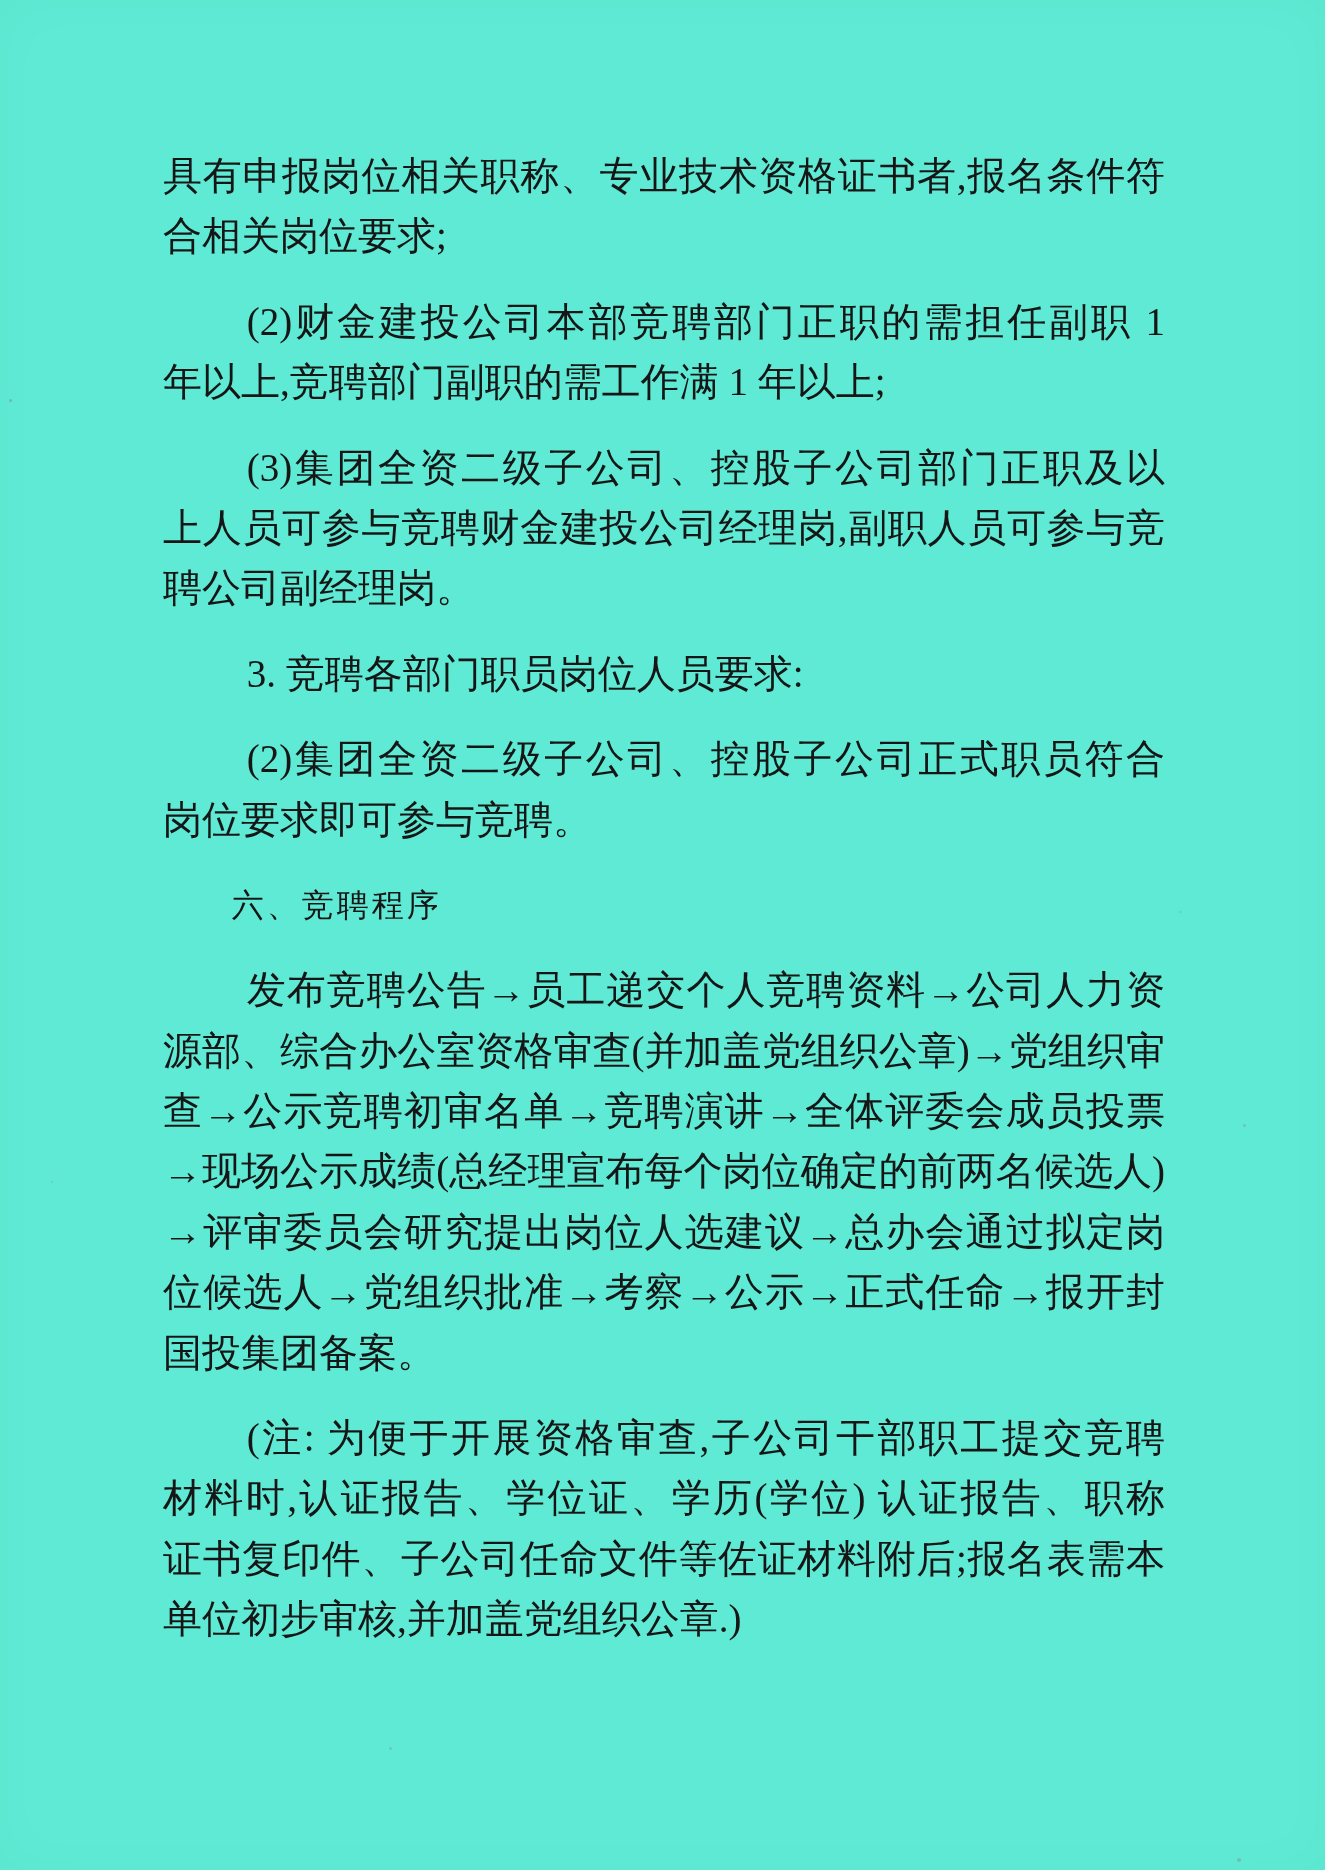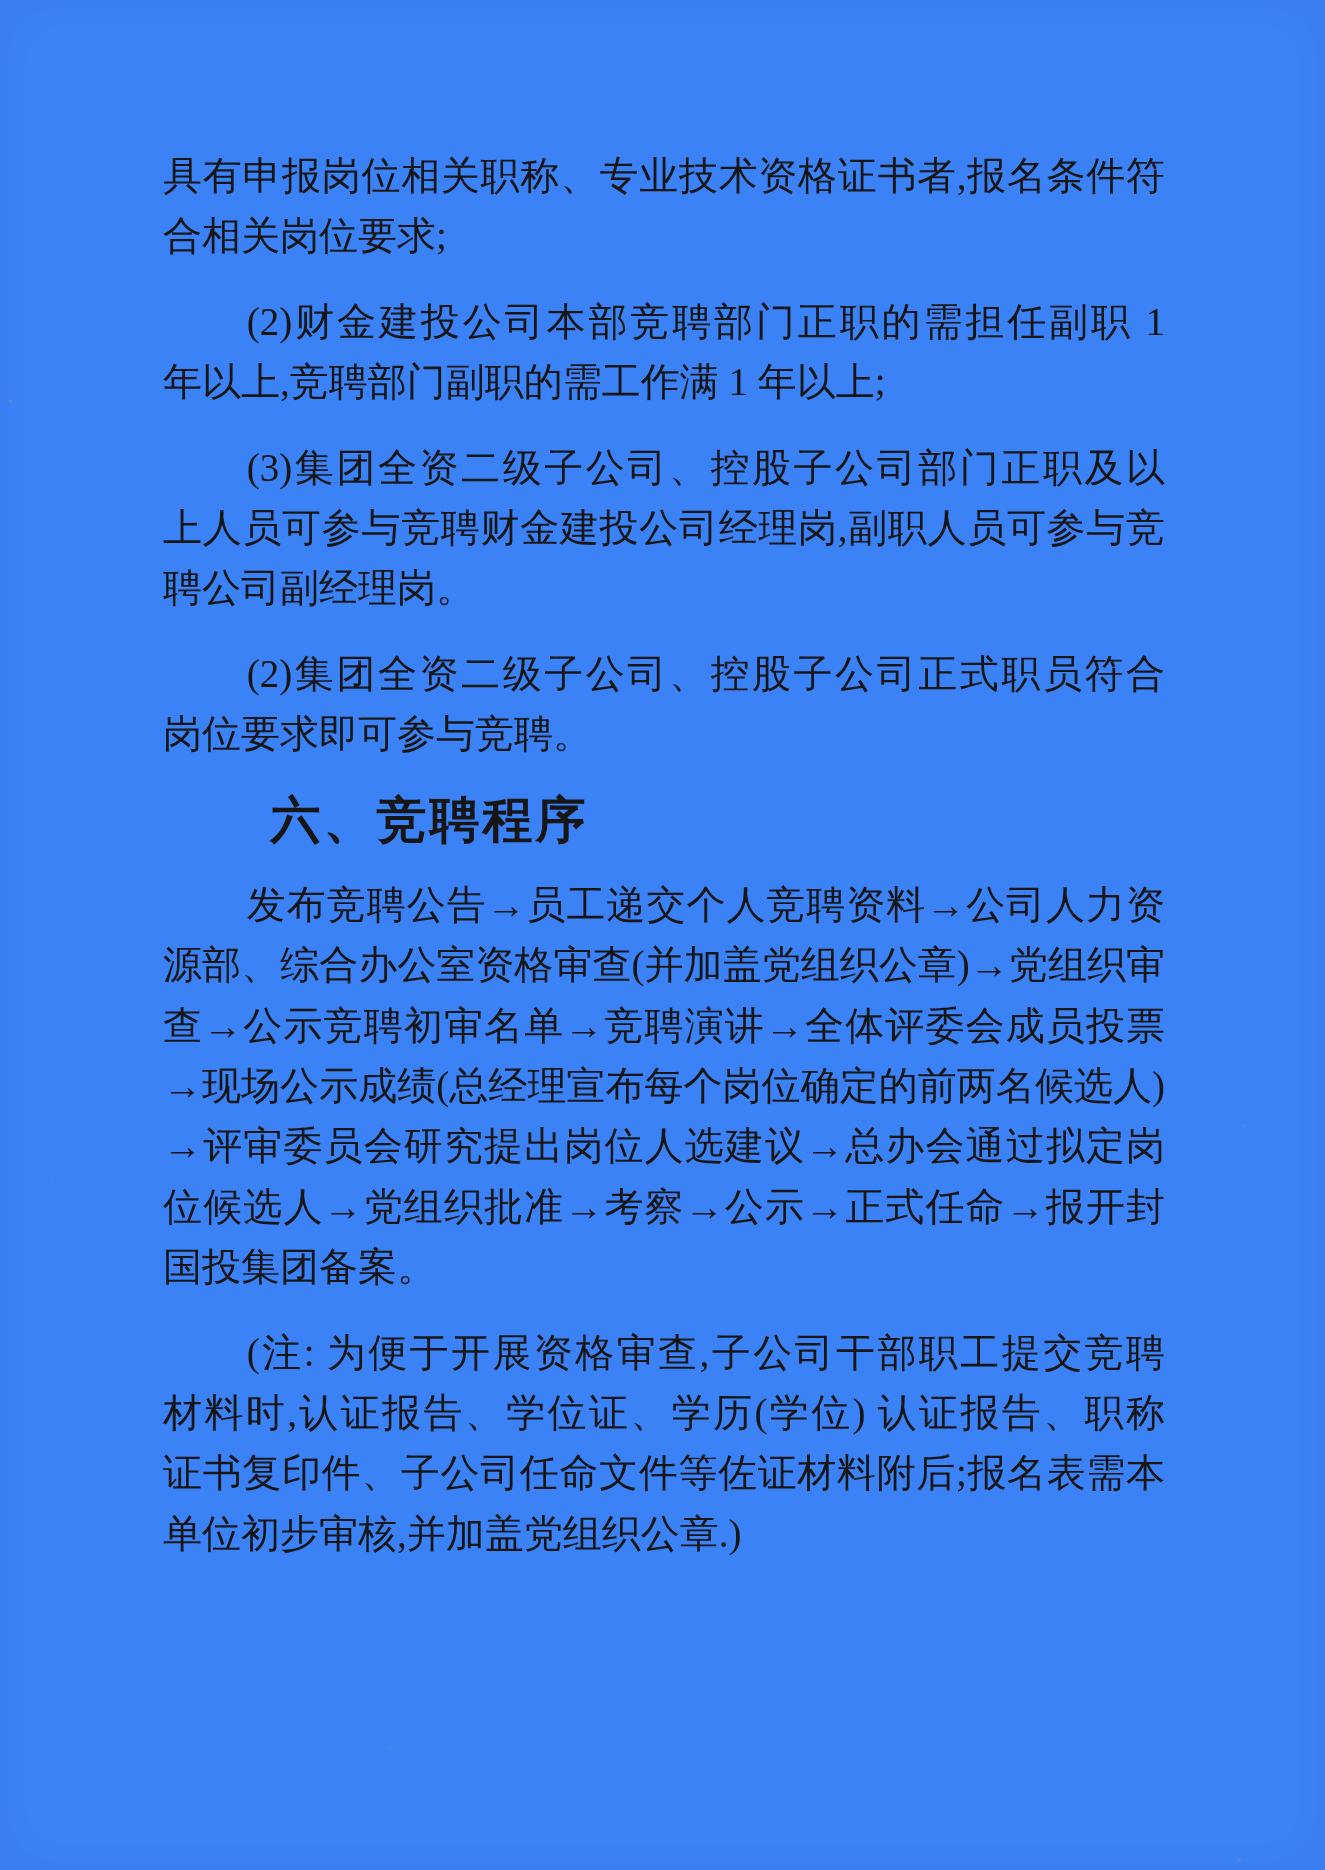--- a/index.html
+++ b/index.html
@@ -4,21 +4,21 @@
 <style>
   html, body {
     margin: 0;
     padding: 0;
     background: #e8e8e8;
   }
   .page {
     position: relative;
     width: 1325px;
     height: 1870px;
-    background: #3b82f6;
+    background: #5eead4;
     overflow: hidden;
     margin: 0 auto;
     box-shadow: inset 0 0 60px rgba(0,0,0,0.02);
   }
   .text-block {
     position: absolute;
     left: 163px;
     top: 146px;
     width: 1002px;
   }
@@ -46,22 +46,22 @@
     text-align: center;
     text-align-last: left;
   }
   .para.indent .line:first-child {
     text-indent: 2.15em;
     margin-top: 25px;
   }
   
   .para.bold .line {
     font-family: "Liberation Sans", "DejaVu Sans", sans-serif;
-    font-weight: bold;
-    font-size: 50px;
+    font-weight: normal;
+    font-size: 32px;
     letter-spacing: 3px;
   }
   
   .speck {
     position: absolute;
     background: #8a8a8a;
     border-radius: 50%;
     opacity: 0.55;
   }
   .speck.s1 { left: 9px;    top: 399px;  width: 3px; height: 3px; }
@@ -83,20 +83,23 @@
       <div class="para indent">
         <div class="line full">(2)财金建投公司本部竞聘部门正职的需担任副职 1</div>
         <div class="line end">年以上,竞聘部门副职的需工作满 1 年以上;</div>
       </div>
       <div class="para indent">
         <div class="line full">(3)集团全资二级子公司、控股子公司部门正职及以</div>
         <div class="line full">上人员可参与竞聘财金建投公司经理岗,副职人员可参与竞</div>
         <div class="line end">聘公司副经理岗。</div>
       </div>
       <div class="para indent">
+        <div class="line end">3. 竞聘各部门职员岗位人员要求:</div>
+      </div>
+      <div class="para indent">
         <div class="line full">(2)集团全资二级子公司、控股子公司正式职员符合</div>
         <div class="line end">岗位要求即可参与竞聘。</div>
       </div>
       <div class="para indent bold">
         <div class="line end">六、竞聘程序</div>
       </div>
       <div class="para indent">
         <div class="line full">发布竞聘公告→员工递交个人竞聘资料→公司人力资</div>
         <div class="line full">源部、综合办公室资格审查(并加盖党组织公章)→党组织审</div>
         <div class="line full">查→公示竞聘初审名单→竞聘演讲→全体评委会成员投票</div>

